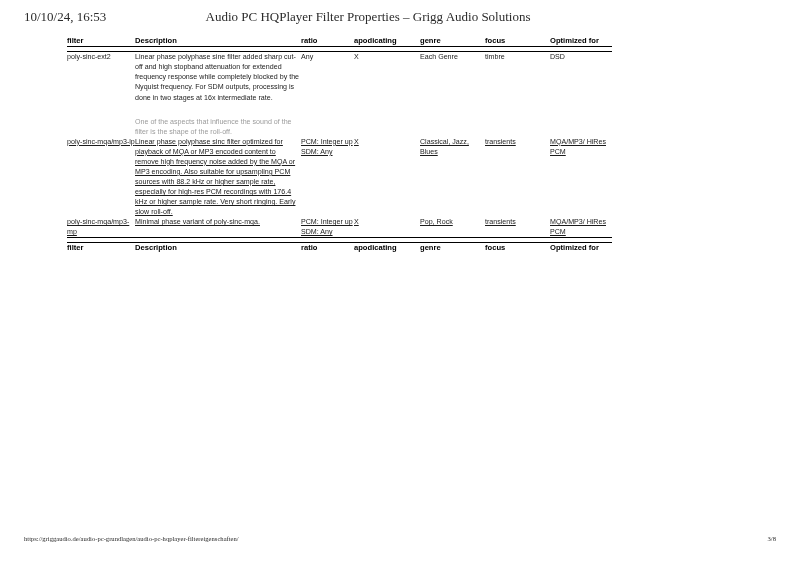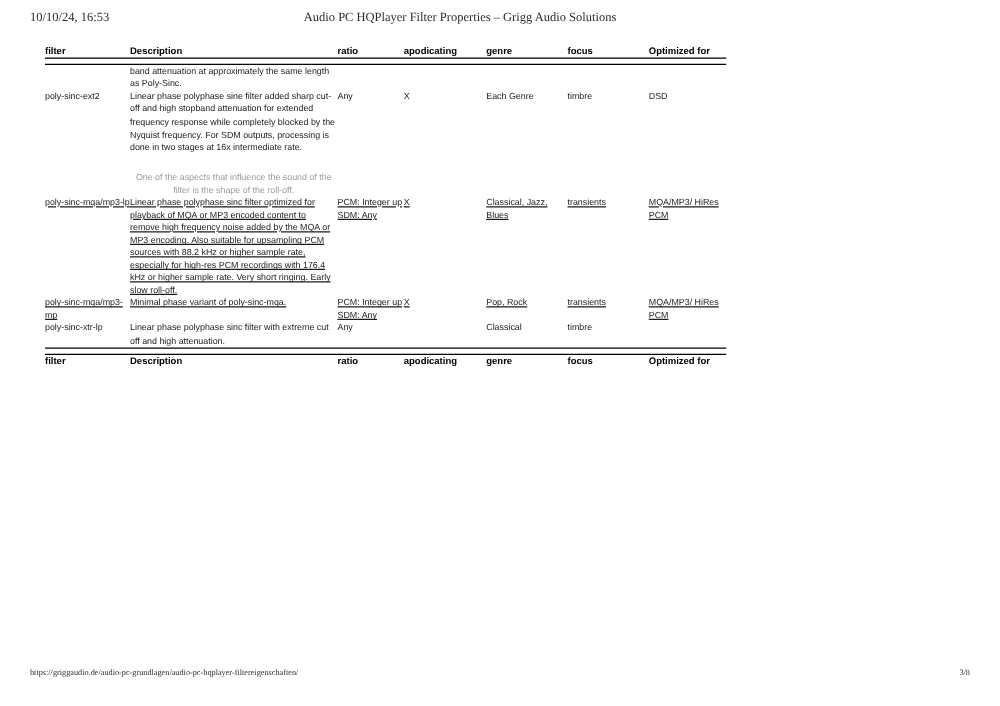--- a/index.html
+++ b/index.html
@@ -17,21 +17,21 @@
   }
 
   
   .print-header {
     position: absolute;
     top: 9px;
     left: 0;
     width: 800px;
     height: 14px;
     font-family: "Liberation Serif", serif;
-    font-size: 10px;
+    font-size: 13px;
     color: #2b2b2b;
   }
   .print-header .date {
     position: absolute;
     left: 24px;
     top: 0;
     white-space: nowrap;
   }
   .print-header .doc-title {
     position: absolute;
@@ -73,20 +73,21 @@
     top: 36px;
     width: 545px;
   }
 
   table.filters {
     border-collapse: collapse;
     width: 545px;
     table-layout: fixed;
     font-size: 7.1px;
     line-height: 1.42;
+    margin-left: 31px;
   }
 
   table.filters th,
   table.filters td {
     vertical-align: top;
     text-align: left;
     padding: 0;
     border: 0;
   }
 
@@ -124,21 +125,20 @@
   }
 
   td.cell-filter { white-space: normal; word-break: break-word; }
   td.cell-desc   { }
 
   
   .note {
     display: block;
     margin-top: 14px;
     color: #9b9b9b;
-    text-align: center;
   }
 
   .continued td {
     padding-top: 0;
     padding-bottom: 10px;
   }
 
   .row-tall td { padding-bottom: 16px; }
   .row-xtall td { padding-bottom: 26px; text-decoration: underline; }
 
@@ -182,29 +182,20 @@
       </tr>
       <tr class="rule-row">
         <td colspan="7">
           <div class="double-rule"></div>
         </td>
       </tr>
     </thead>
 
     <tbody>
 
-      <tr class="continued">
-        <td class="cell-filter"></td>
-        <td class="cell-desc">band attenuation at approximately the same length as Poly-Sinc.</td>
-        <td></td>
-        <td></td>
-        <td></td>
-        <td></td>
-        <td></td>
-      </tr>
 
       <tr class="row-tall">
         <td class="cell-filter">poly-sinc-ext2</td>
         <td class="cell-desc">
           <span>Linear phase polyphase sine filter added sharp cut-off and high stopband attenuation for extended frequency response while completely blocked by the Nyquist frequency. For SDM outputs, processing is done in two stages at 16x intermediate rate.</span>
           <span class="note">One of the aspects that influence the sound of the filter is the shape of the roll-off.</span>
         </td>
         <td>Any</td>
         <td>X</td>
         <td>Each Genre</td>
@@ -226,29 +217,20 @@
       <tr class="row-xtall">
         <td class="cell-filter">poly-sinc-mqa/mp3-mp</td>
         <td class="cell-desc">Minimal phase variant of poly-sinc-mqa.</td>
         <td>PCM: Integer up SDM: Any</td>
         <td>X</td>
         <td>Pop, Rock</td>
         <td>transients</td>
         <td>MQA/MP3/ HiRes PCM</td>
       </tr>
 
-      <tr class="row-tall">
-        <td class="cell-filter">poly-sinc-xtr-lp</td>
-        <td class="cell-desc">Linear phase polyphase sinc filter with extreme cut off and high attenuation.</td>
-        <td>Any</td>
-        <td></td>
-        <td>Classical</td>
-        <td>timbre</td>
-        <td></td>
-      </tr>
     </tbody>
 
     <tfoot>
       <tr class="rule-row">
         <td colspan="7">
           <div class="double-rule"></div>
         </td>
       </tr>
       <tr>
         <th>filter</th>

